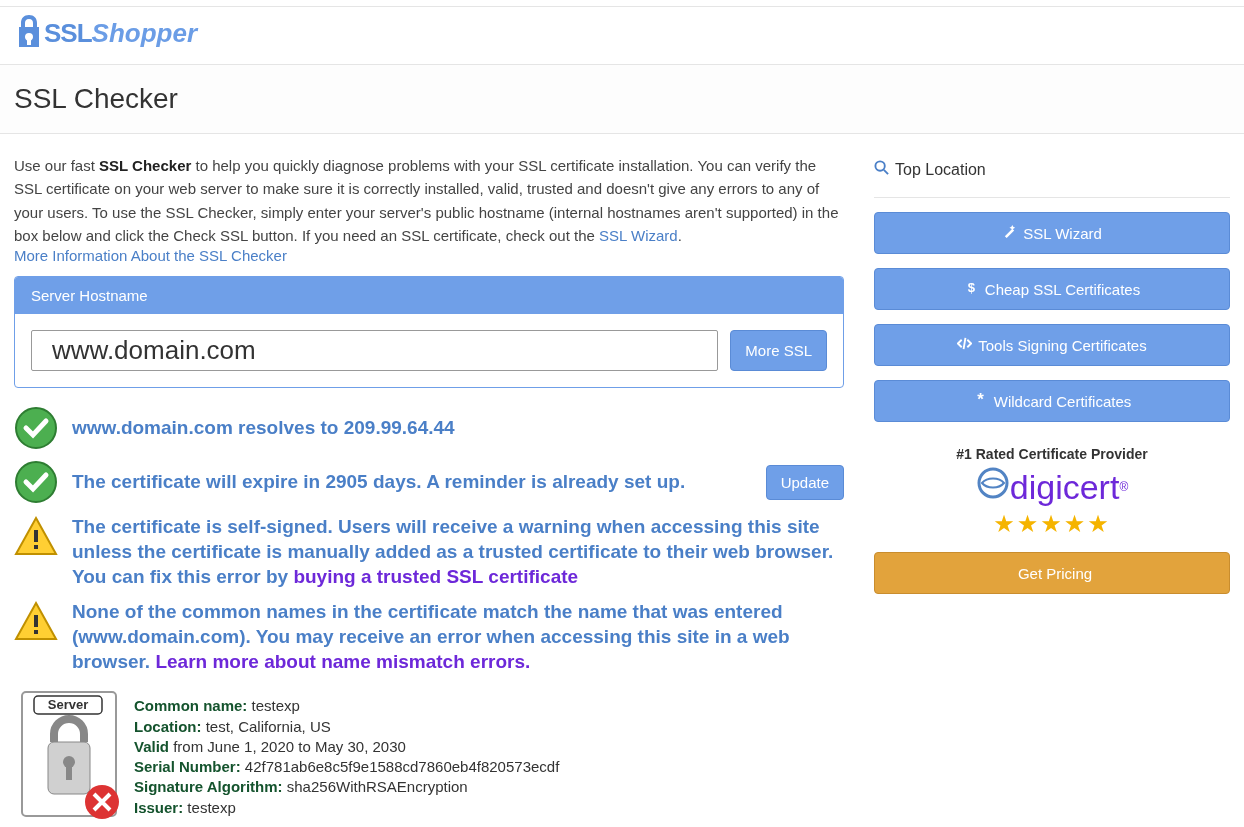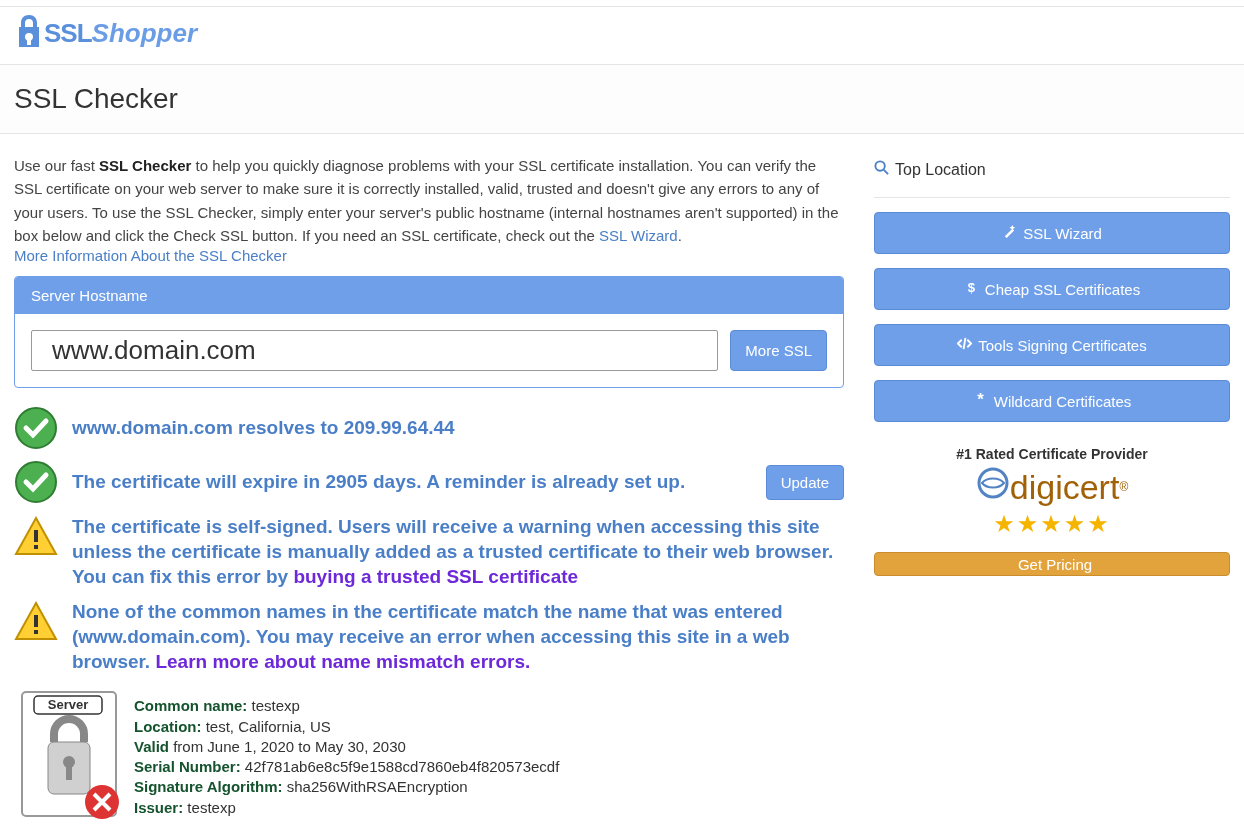--- a/index.html
+++ b/index.html
@@ -35,24 +35,24 @@
   .cert-row { display: flex; align-items: flex-start; gap: 10px; }
   .cert-icon { width: 110px; flex-shrink: 0; }
   .cert-details { font-size: 15px; color: #333; line-height: 1.35; padding-top: 12px; }
   .cert-details b { color: #14532d; }
   .side-section { }
   .side-header { display: flex; align-items: center; gap: 6px; padding: 6px 0 18px; border-bottom: 1px solid #e5e5e5; margin-bottom: 14px; color: #333; font-size: 16px; }
   .side-btn { display: flex; align-items: center; justify-content: center; gap: 6px; background: #6f9fe8; color: #fff; border: 1px solid #5a8bd6; border-radius: 4px; height: 42px; margin-bottom: 14px; font-size: 15px; cursor: pointer; }
   .side-btn svg, .side-header svg { width: 15px; height: 15px; }
   .provider { text-align: center; margin-top: 24px; }
   .provider-label { font-size: 14px; color: #333; margin-bottom: 4px; font-weight: 600; }
-  .digicert { font-family: Arial, sans-serif; font-size: 34px; color: #a16207; display: inline-flex; align-items: center; font-weight: 400; }
+  .digicert { font-family: Arial, sans-serif; font-size: 34px; color: #6d28d9; display: inline-flex; align-items: center; font-weight: 400; }
   .digicert svg { width: 34px; height: 34px; }
   .stars { color: #f5b400; font-size: 24px; letter-spacing: 2px; margin-top: 2px; }
-  .pricing-btn { display: flex; align-items: center; justify-content: center; gap: 6px; background: #e2a33c; color: #fff; border: 1px solid #c98d2e; border-radius: 4px; height: 24px; margin-top: 14px; font-size: 15px; cursor: pointer; }
+  .pricing-btn { display: flex; align-items: center; justify-content: center; gap: 6px; background: #e2a33c; color: #fff; border: 1px solid #c98d2e; border-radius: 4px; height: 42px; margin-top: 14px; font-size: 15px; cursor: pointer; }
 </style>
 </head>
 <body>
 
 <div class="topbar"></div>
 
 <div class="header">
   <a class="logo link">
     <span>
       <svg viewBox="0 0 30 38">

